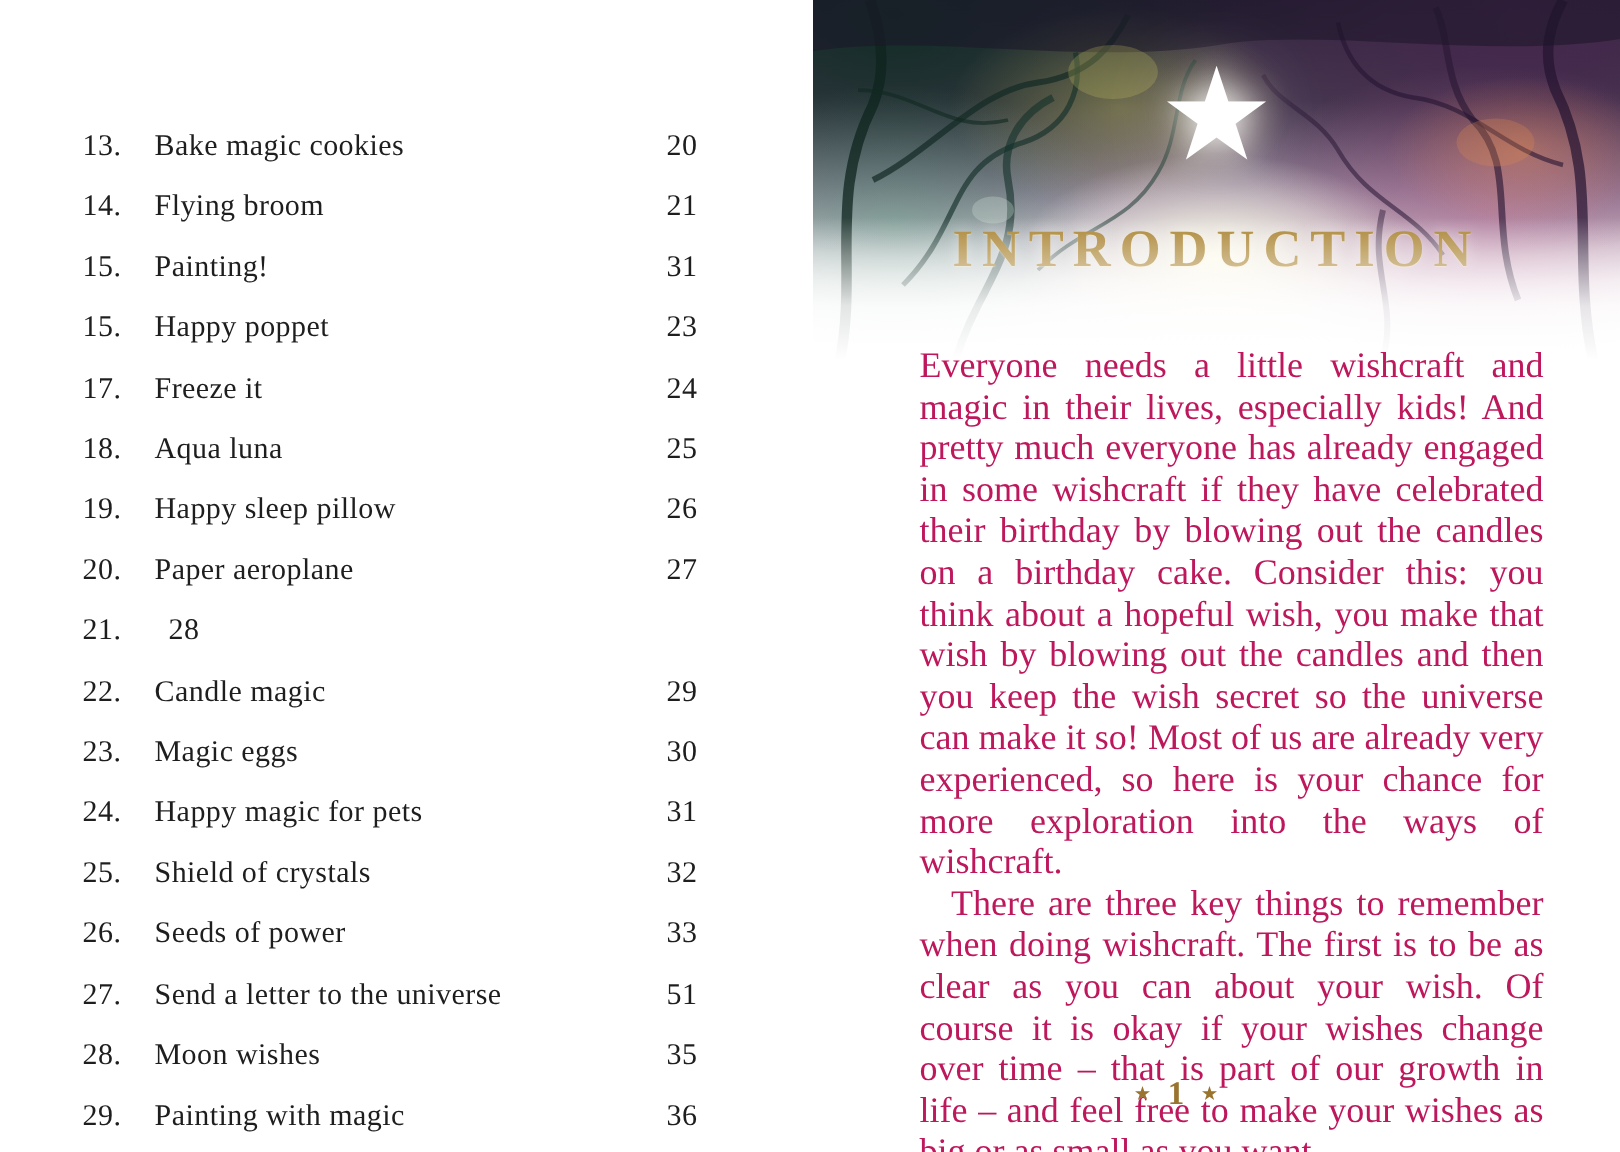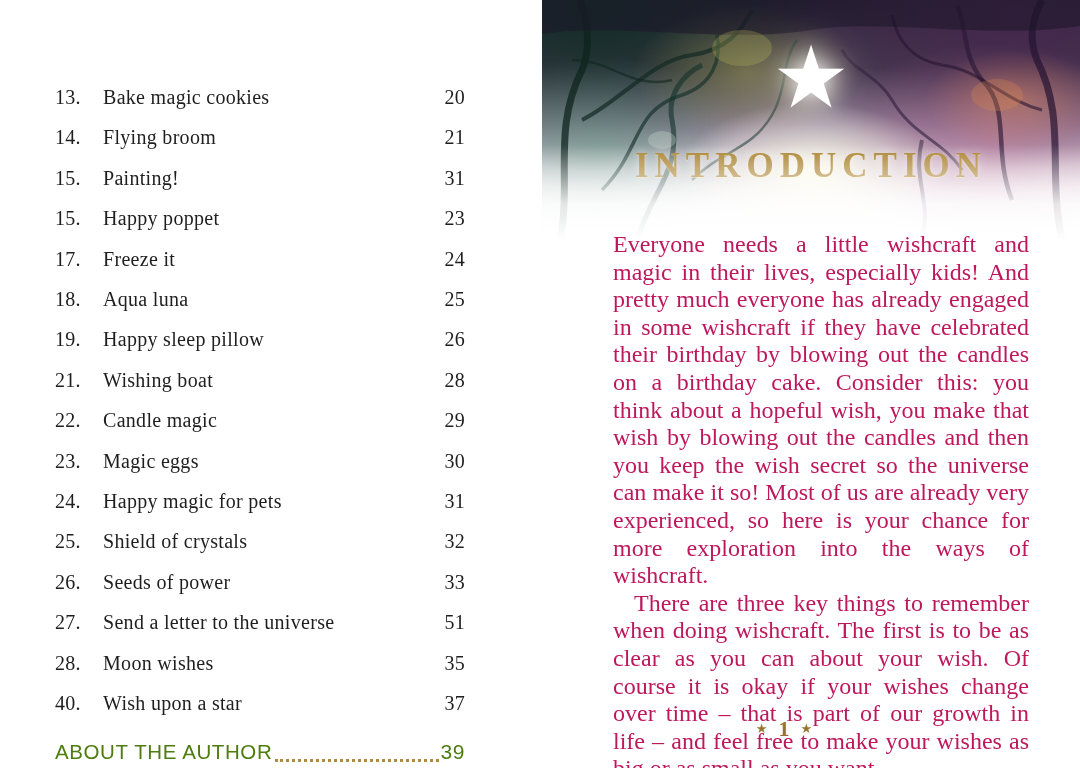--- a/index.html
+++ b/index.html
@@ -176,24 +176,28 @@
           <span class="toc-title">Aqua luna</span>
           <span class="toc-page">25</span>
         </div>
 
         <div class="toc-row">
           <span class="toc-num">19.</span>
           <span class="toc-title">Happy sleep pillow</span>
           <span class="toc-page">26</span>
         </div>
 
+        <div class="toc-row">
+          <span class="toc-num">20.</span>
+          <span class="toc-title">Paper aeroplane</span>
+          <span class="toc-page">27</span>
+        </div>
 
         <div class="toc-row">
           <span class="toc-num">21.</span>
-          <span class="toc-title">Wishing boat</span>
           <span class="toc-page">28</span>
         </div>
 
         <div class="toc-row">
           <span class="toc-num">22.</span>
           <span class="toc-title">Candle magic</span>
           <span class="toc-page">29</span>
         </div>
 
         <div class="toc-row">
@@ -225,20 +229,25 @@
           <span class="toc-title">Send a letter to the universe</span>
           <span class="toc-page">51</span>
         </div>
 
         <div class="toc-row">
           <span class="toc-num">28.</span>
           <span class="toc-title">Moon wishes</span>
           <span class="toc-page">35</span>
         </div>
 
+        <div class="toc-row">
+          <span class="toc-num">29.</span>
+          <span class="toc-title">Painting with magic</span>
+          <span class="toc-page">36</span>
+        </div>
 
         <div class="toc-row">
           <span class="toc-num">40.</span>
           <span class="toc-title">Wish upon a star</span>
           <span class="toc-page">37</span>
         </div>
       </div>
 
     <div class="about-list">
 

